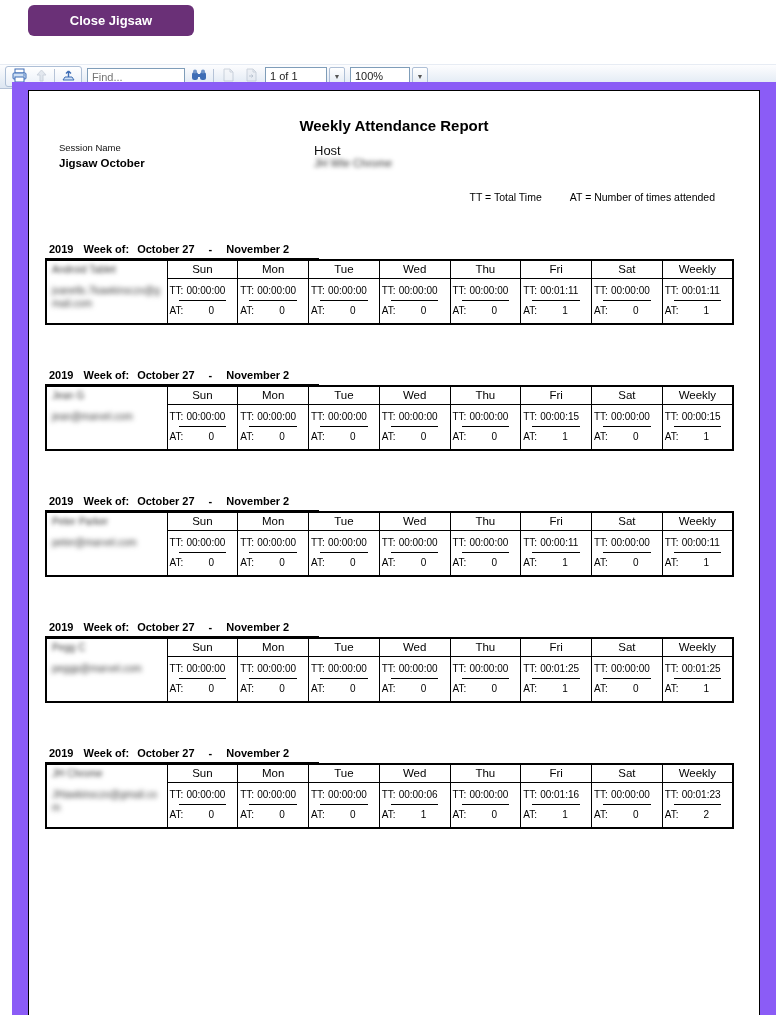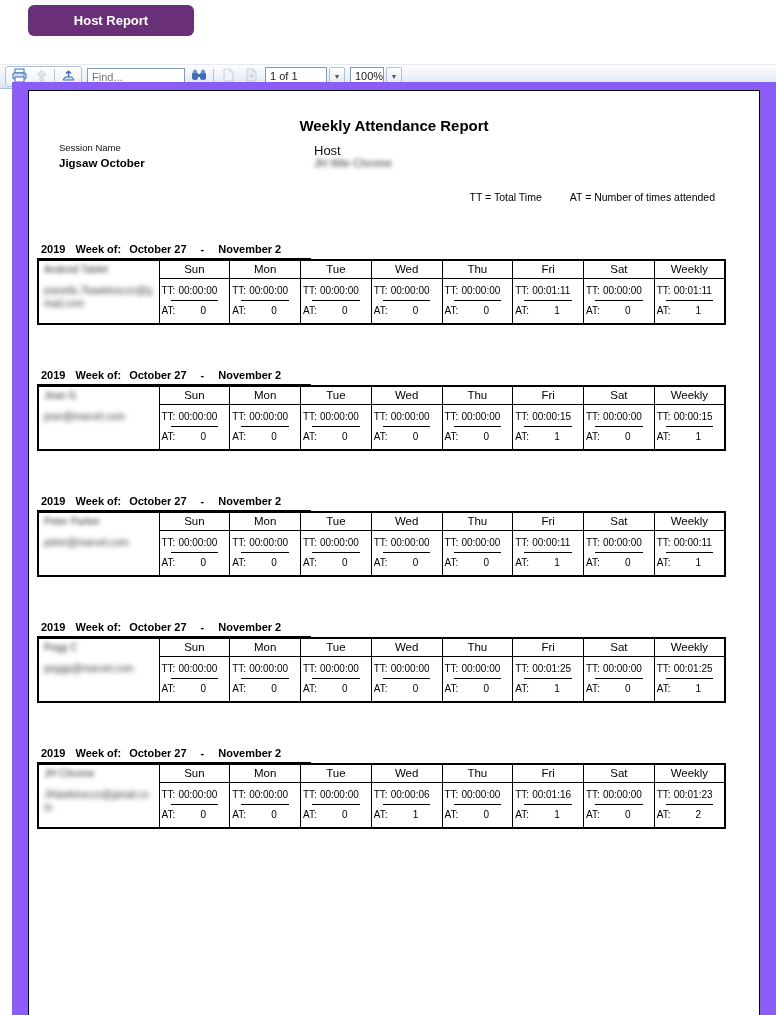--- a/index.html
+++ b/index.html
@@ -48,21 +48,21 @@
     border: 1px solid #7f9db9; font-size: 11px;
     padding: 1px 4px; color: #333;
     font-family: "Liberation Sans", sans-serif;
   }
   .combo { display: flex; align-items: flex-start; gap: 2px; }
   .combo-box {
     height: 18px; border: 1px solid #7f9db9; background: #fff;
     font-size: 11px; padding: 2px 4px; color: #222; white-space: nowrap;
   }
   .combo-box.pages { width: 62px; }
-  .combo-box.zoom  { width: 34px; }
+  .combo-box.zoom  { width: 60px; }
   .combo-arrow {
     width: 16px; height: 20px;
     border: 1px solid #aebfd6; border-radius: 2px;
     background: linear-gradient(#ffffff, #dfe7f2);
     font-size: 7px; color: #555;
     display: flex; align-items: center; justify-content: center;
     cursor: pointer; padding: 0;
   }
   .dim { opacity: 0.45; }
 
@@ -87,21 +87,21 @@
   .val-session { position: absolute; top: 66px; left: 30px;  font-size: 11.5px; font-weight: bold; color: #000; }
   .val-host    { position: absolute; top: 66px; left: 285px; font-size: 11px; color: #333; }
   .blurred { filter: blur(2.2px); }
 
   .legend {
     position: absolute; top: 100px; right: 44px;
     display: flex; gap: 28px; font-size: 10.5px; color: #000;
   }
 
   
-  .week-blocks { position: absolute; top: 148px; left: 8px; right: 23px; }
+  .week-blocks { position: absolute; top: 148px; left: 16px; right: 23px; }
   .week-block { margin-bottom: 40px; }
   .week-header {
     display: inline-block;
     font-size: 11px; font-weight: bold; color: #000;
     border-bottom: 1px solid #000;
     padding: 0 20px 3px 4px;
   }
   .week-header span { margin-right: 10px; }
   .week-header .wh-label { margin-right: 8px; }
   .week-header .wh-start, .week-header .wh-dash { margin-right: 14px; }
@@ -154,21 +154,21 @@
   .logo-tagline {
     font-size: 6.5px; letter-spacing: 1.6px; margin-top: 2px;
     font-weight: bold;
   }
   .printed-info { white-space: nowrap; }
   .printed-date { font-weight: bold; font-size: 11px; }
 </style>
 </head>
 <body>
 
-<button class="close-btn">Host Report</button>
+<button class="close-btn">Close Jigsaw</button>
 
 <div class="toolbar">
   <div class="tb-group">
     <button class="tb-btn">
       <span>
         <svg width="15" height="15" viewBox="0 0 15 15">
             <rect x="3" y="1" width="9" height="4" fill="#fff" stroke="#3e6db5"></rect>
             <rect x="1" y="5" width="13" height="6" rx="1" fill="#cfe0f4" stroke="#3e6db5"></rect>
             <rect x="3" y="9" width="9" height="5" fill="#fff" stroke="#3e6db5"></rect>
             <circle cx="12" cy="7" r="0.8" fill="#3e6db5"></circle>

